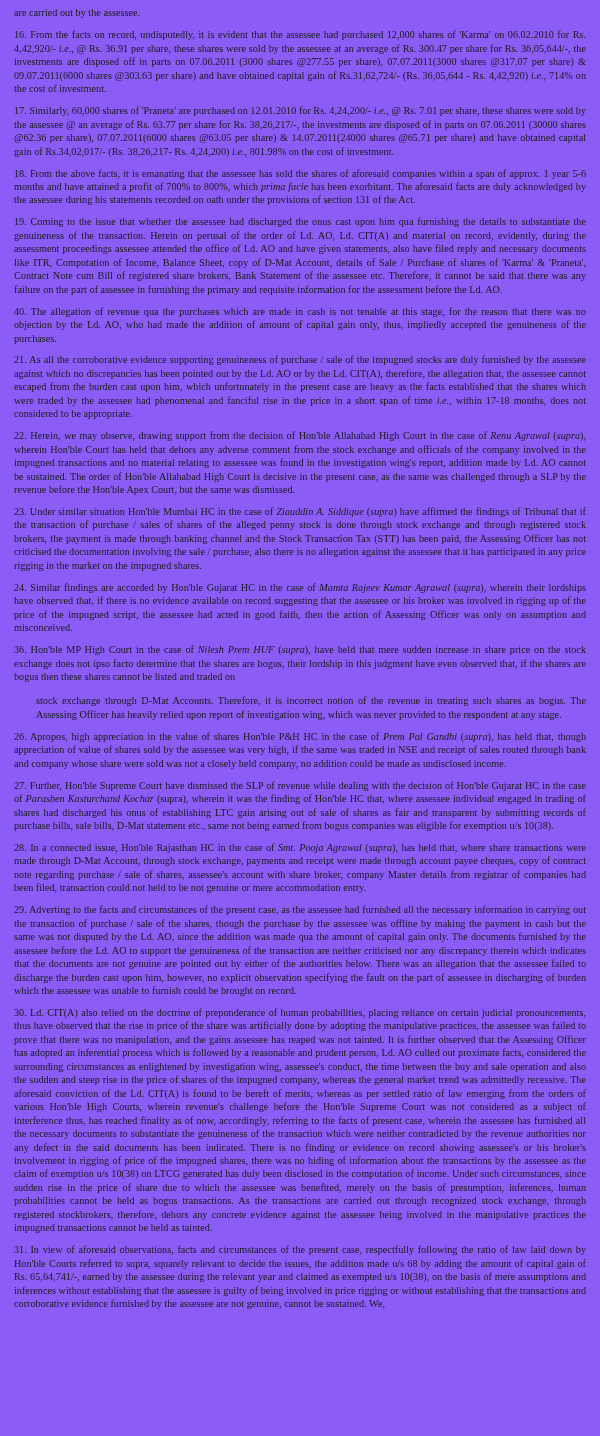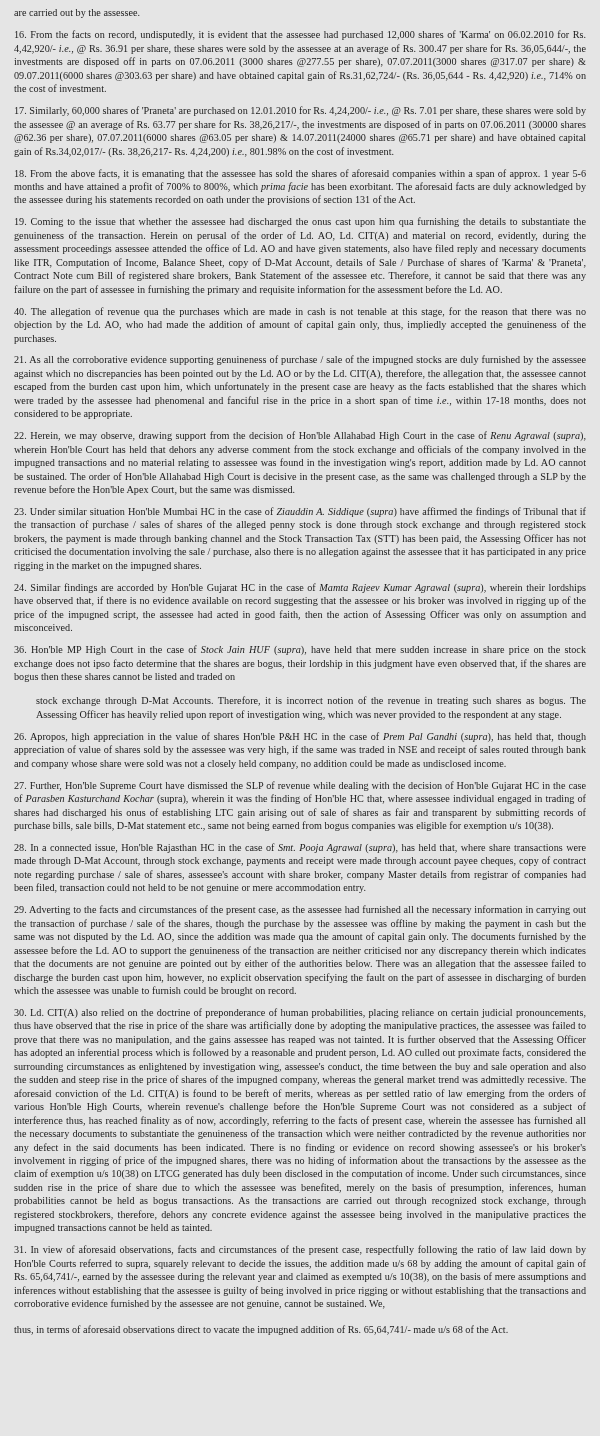--- a/index.html
+++ b/index.html
@@ -11,21 +11,21 @@
     width: 600px;
     height: 1436px;
     font-family: "Liberation Serif", "DejaVu Serif", serif;
     color: #1a1a1a;
     overflow: hidden;
   }
   #page {
     position: relative;
     width: 600px;
     height: 1436px;
-    background: #e5e5e5;
+    background: #8b5cf6;
     box-sizing: border-box;
     padding: 6px 14px 0 14px;
   }
   .para {
     text-align: justify;
     font-size: 10.2px;
     line-height: 13.45px;
     margin: 0 0 8.5px 0;
     letter-spacing: 0.01px;
     word-spacing: 0.02px;
@@ -69,31 +69,30 @@
   <p class="para"><span class="num">40.</span> The allegation of revenue qua the purchases which are made in cash is not tenable at this stage, for the reason that there was no objection by the Ld. AO, who had made the addition of amount of capital gain only, thus, impliedly accepted the genuineness of the purchases.</p>
 
   <p class="para"><span class="num">21.</span> As all the corroborative evidence supporting genuineness of purchase / sale of the impugned stocks are duly furnished by the assessee against which no discrepancies has been pointed out by the Ld. AO or by the Ld. CIT(A), therefore, the allegation that, the assessee cannot escaped from the burden cast upon him, which unfortunately in the present case are heavy as the facts established that the shares which were traded by the assessee had phenomenal and fanciful rise in the price in a short span of time <i>i.e.</i>, within 17-18 months, does not considered to be appropriate.</p>
 
   <p class="para"><span class="num">22.</span> Herein, we may observe, drawing support from the decision of Hon'ble Allahabad High Court in the case of <i>Renu Agrawal</i> (<i>supra</i>), wherein Hon'ble Court has held that dehors any adverse comment from the stock exchange and officials of the company involved in the impugned transactions and no material relating to assessee was found in the investigation wing's report, addition made by Ld. AO cannot be sustained. The order of Hon'ble Allahabad High Court is decisive in the present case, as the same was challenged through a SLP by the revenue before the Hon'ble Apex Court, but the same was dismissed.</p>
 
   <p class="para"><span class="num">23.</span> Under similar situation Hon'ble Mumbai HC in the case of <i>Ziauddin A. Siddique</i> (<i>supra</i>) have affirmed the findings of Tribunal that if the transaction of purchase / sales of shares of the alleged penny stock is done through stock exchange and through registered stock brokers, the payment is made through banking channel and the Stock Transaction Tax (STT) has been paid, the Assessing Officer has not criticised the documentation involving the sale / purchase, also there is no allegation against the assessee that it has participated in any price rigging in the market on the impugned shares.</p>
 
   <p class="para"><span class="num">24.</span> Similar findings are accorded by Hon'ble Gujarat HC in the case of <i>Mamta Rajeev Kumar Agrawal</i> (<i>supra</i>), wherein their lordships have observed that, if there is no evidence available on record suggesting that the assessee or his broker was involved in rigging up of the price of the impugned script, the assessee had acted in good faith, then the action of Assessing Officer was only on assumption and misconceived.</p>
 
-  <p class="para tight"><span class="num">36.</span> Hon'ble MP High Court in the case of <i>Stock Jain HUF</i> (<i>supra</i>), have held that mere sudden increase in share price on the stock exchange does not ipso facto determine that the shares are bogus, their lordship in this judgment have even observed that, if the shares are bogus then these shares cannot be listed and traded on</p>
+  <p class="para tight"><span class="num">36.</span> Hon'ble MP High Court in the case of <i>Nilesh Prem HUF</i> (<i>supra</i>), have held that mere sudden increase in share price on the stock exchange does not ipso facto determine that the shares are bogus, their lordship in this judgment have even observed that, if the shares are bogus then these shares cannot be listed and traded on</p>
 
   <p class="para gapped"><span>stock exchange through D-Mat Accounts. Therefore, it is incorrect notion of the revenue in treating such shares as bogus. The Assessing Officer has heavily relied upon report of investigation wing, which was never provided to the respondent at any stage.</span></p>
 
   <p class="para"><span class="num">26.</span> Apropos, high appreciation in the value of shares Hon'ble P&amp;H HC in the case of <i>Prem Pal Gandhi</i> (<i>supra</i>), has held that, though appreciation of value of shares sold by the assessee was very high, if the same was traded in NSE and receipt of sales routed through bank and company whose share were sold was not a closely held company, no addition could be made as undisclosed income.</p>
 
   <p class="para"><span class="num">27.</span> Further, Hon'ble Supreme Court have dismissed the SLP of revenue while dealing with the decision of Hon'ble Gujarat HC in the case of <i>Parasben Kasturchand Kochar</i> (supra), wherein it was the finding of Hon'ble HC that, where assessee individual engaged in trading of shares had discharged his onus of establishing LTC gain arising out of sale of shares as fair and transparent by submitting records of purchase bills, sale bills, D-Mat statement etc., same not being earned from bogus companies was eligible for exemption u/s 10(38).</p>
 
   <p class="para"><span class="num">28.</span> In a connected issue, Hon'ble Rajasthan HC in the case of <i>Smt. Pooja Agrawal</i> (<i>supra</i>), has held that, where share transactions were made through D-Mat Account, through stock exchange, payments and receipt were made through account payee cheques, copy of contract note regarding purchase / sale of shares, assessee's account with share broker, company Master details from registrar of companies had been filed, transaction could not held to be not genuine or mere accommodation entry.</p>
 
   <p class="para"><span class="num">29.</span> Adverting to the facts and circumstances of the present case, as the assessee had furnished all the necessary information in carrying out the transaction of purchase / sale of the shares, though the purchase by the assessee was offline by making the payment in cash but the same was not disputed by the Ld. AO, since the addition was made qua the amount of capital gain only. The documents furnished by the assessee before the Ld. AO to support the genuineness of the transaction are neither criticised nor any discrepancy therein which indicates that the documents are not genuine are pointed out by either of the authorities below. There was an allegation that the assessee failed to discharge the burden cast upon him, however, no explicit observation specifying the fault on the part of assessee in discharging of burden which the assessee was unable to furnish could be brought on record.</p>
 
   <p class="para"><span class="num">30.</span> Ld. CIT(A) also relied on the doctrine of preponderance of human probabilities, placing reliance on certain judicial pronouncements, thus have observed that the rise in price of the share was artificially done by adopting the manipulative practices, the assessee was failed to prove that there was no manipulation, and the gains assessee has reaped was not tainted. It is further observed that the Assessing Officer has adopted an inferential process which is followed by a reasonable and prudent person, Ld. AO culled out proximate facts, considered the surrounding circumstances as enlightened by investigation wing, assessee's conduct, the time between the buy and sale operation and also the sudden and steep rise in the price of shares of the impugned company, whereas the general market trend was admittedly recessive. The aforesaid conviction of the Ld. CIT(A) is found to be bereft of merits, whereas as per settled ratio of law emerging from the orders of various Hon'ble High Courts, wherein revenue's challenge before the Hon'ble Supreme Court was not considered as a subject of interference thus, has reached finality as of now, accordingly, referring to the facts of present case, wherein the assessee has furnished all the necessary documents to substantiate the genuineness of the transaction which were neither contradicted by the revenue authorities nor any defect in the said documents has been indicated. There is no finding or evidence on record showing assessee's or his broker's involvement in rigging of price of the impugned shares, there was no hiding of information about the transactions by the assessee as the claim of exemption u/s 10(38) on LTCG generated has duly been disclosed in the computation of income. Under such circumstances, since sudden rise in the price of share due to which the assessee was benefited, merely on the basis of presumption, inferences, human probabilities cannot be held as bogus transactions. As the transactions are carried out through recognized stock exchange, through registered stockbrokers, therefore, dehors any concrete evidence against the assessee being involved in the manipulative practices the impugned transactions cannot be held as tainted.</p>
 
   <p class="para tight"><span class="num">31.</span> In view of aforesaid observations, facts and circumstances of the present case, respectfully following the ratio of law laid down by Hon'ble Courts referred to supra, squarely relevant to decide the issues, the addition made u/s 68 by adding the amount of capital gain of Rs. 65,64,741/-, earned by the assessee during the relevant year and claimed as exempted u/s 10(38), on the basis of mere assumptions and inferences without establishing that the assessee is guilty of being involved in price rigging or without establishing that the transactions and corroborative evidence furnished by the assessee are not genuine, cannot be sustained. We,</p>
 
-  <p class="para bigtop"><span>thus, in terms of aforesaid observations direct to vacate the impugned addition of Rs. 65,64,741/- made u/s 68 of the Act.</span></p>
 
 </div>
 
 </body></html>

